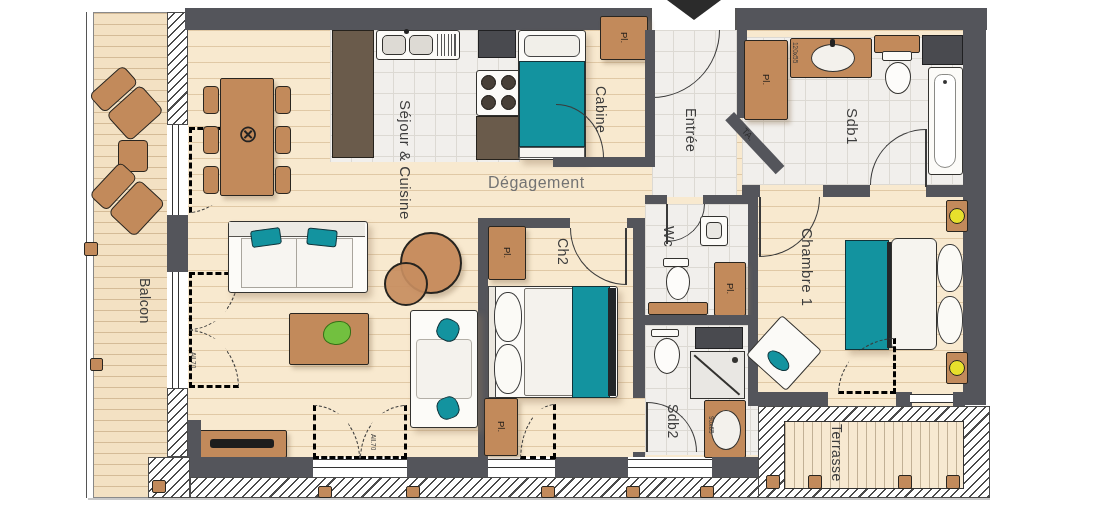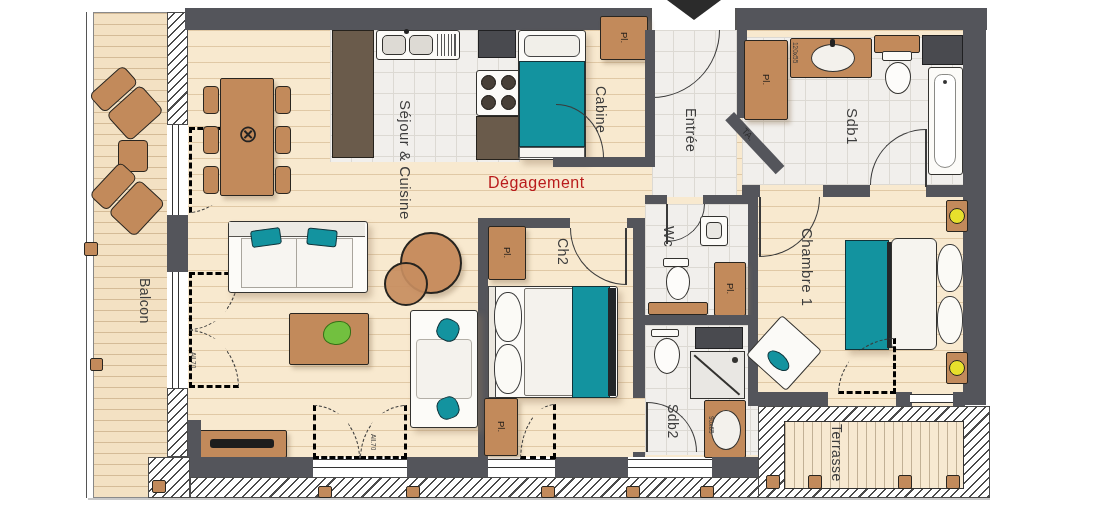--- a/index.html
+++ b/index.html
@@ -28,21 +28,21 @@
   .wht{background:#fcfbf8;border:1.8px solid #33322f;border-radius:3px}
   .teal{background:#13939f}
   .shadow{box-shadow:4px 5px 6px rgba(150,124,94,.38)}
   .a-br{border-right:1.6px solid #3a3a3a;border-bottom:1.6px solid #3a3a3a;border-radius:0 0 100% 0}
   .a-bl{border-left:1.6px solid #3a3a3a;border-bottom:1.6px solid #3a3a3a;border-radius:0 0 0 100%}
   .a-tr{border-top:1.6px solid #3a3a3a;border-right:1.6px solid #3a3a3a;border-radius:0 100% 0 0}
   .a-tl{border-top:1.6px solid #3a3a3a;border-left:1.6px solid #3a3a3a;border-radius:100% 0 0 0}
   .dash{border-style:dashed}
   .leaf{background:#3a3a3a}
   .vlabel{writing-mode:vertical-rl;color:#3c3c3c;letter-spacing:.5px;line-height:1}
-  .hlabel{color:#b91c1c;font-size:16px;letter-spacing:.5px}
+  .hlabel{color:#737373;font-size:16px;letter-spacing:.5px}
   .fs15{font-size:15px}.fs14{font-size:14px}
   .plabel{writing-mode:vertical-rl;font-size:9.5px;color:#241f1a;letter-spacing:0}
   .dim{writing-mode:vertical-rl;font-size:6.5px;color:#3c3c3c}
   .cl{display:flex;align-items:center;justify-content:center}
   .pill{background:#fbfaf6;border:1.7px solid #3a3a3a;border-radius:46%}
   .circle{border-radius:50%}
   .toilet{background:#fdfcfa;border:1.8px solid #33322f;border-radius:50%/46% 46% 54% 54%}
   .burner{background:#473f37;border:1.4px solid #16130f;border-radius:50%}
   .glaz{background:#ffffff;border-top:1.6px solid #333;border-bottom:1.6px solid #333}
   .glazv{background:#ffffff;border-left:1.4px solid #333;border-right:1.4px solid #333}

